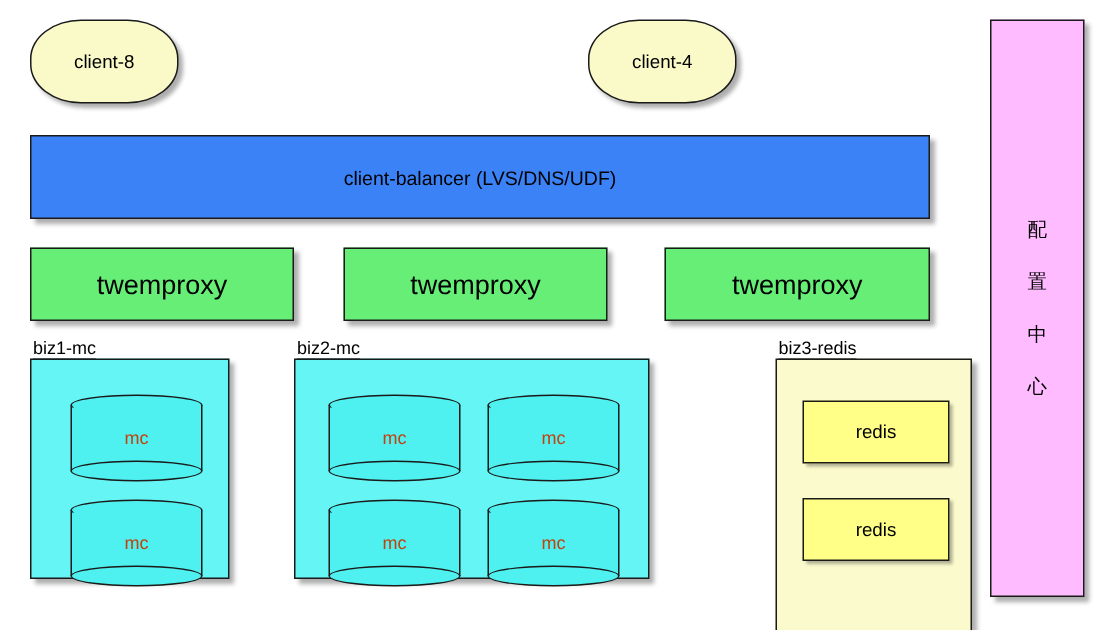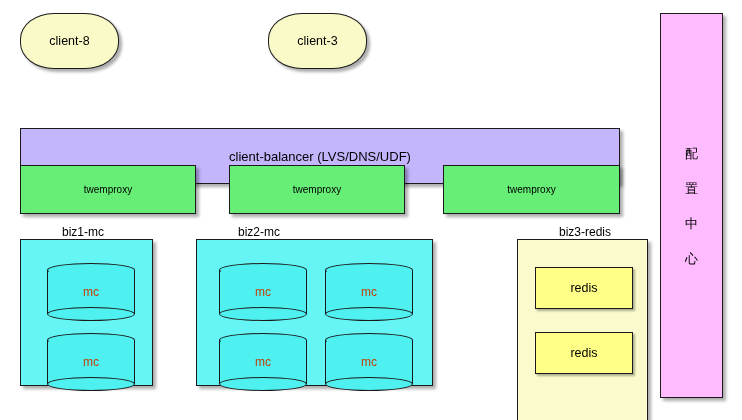--- a/index.html
+++ b/index.html
@@ -40,50 +40,48 @@
   .client.c1{left:20px}
   .client.c2{left:144px}
   .client.c3{left:268px}
   .client.c4{left:392px}
   .client.c5{left:516px}
 
   
   .balancer{
     left:20px;top:90px;
     width:600px;height:56px;
-    background:#c4b5fd;
+    background:#3b82f6;
     font-size:13px;
-    margin-top:38px;
   }
 
   
   .twem{
     top:165px;height:49px;
     background:#66ee77;
-    font-size:10px;
+    font-size:18px;
   }
   .twem.t1{left:20px;width:176px;}
   .twem.t2{left:229px;width:176px;}
   .twem.t3{left:443px;width:177px;}
 
   
   .bizwrap{position:absolute;}
   .bizlabel{
     position:absolute;
     top:0;left:2px;
     font-size:12px;
     color:#000;
     background:transparent;
     z-index:4;
     white-space:nowrap;
     text-decoration:none;
     border-bottom:1.4px solid #1a1a1a;
     padding-bottom:0px;
     line-height:13px;
-    margin-left:40px;
   }
   .bizbox{
     position:absolute;
     top:13px;left:0;
     box-sizing:border-box;
     border:1.6px solid #1a1a1a;
     box-shadow:3px 3px 3px rgba(0,0,0,0.32);
   }
   .biz1{left:20px;top:226px;width:133px;height:160px;}
   .biz1 .bizbox{width:133px;height:147px;background:#66f5f5;}
@@ -180,22 +178,22 @@
   }
 </style>
 </head>
 <body>
 
 <div class="canvas">
 
   <div class="node client c1">
     <span>client-8</span>
   </div>
-  <div class="node client c3">
-    <span>client-3</span>
+  <div class="node client c4">
+    <span>client-4</span>
   </div>
 
   <div class="node balancer">
     <span>client-balancer (LVS/DNS/UDF)</span>
   </div>
 
   <div class="node twem t1">
     <span>twemproxy</span>
   </div>
   <div class="node twem t2">

